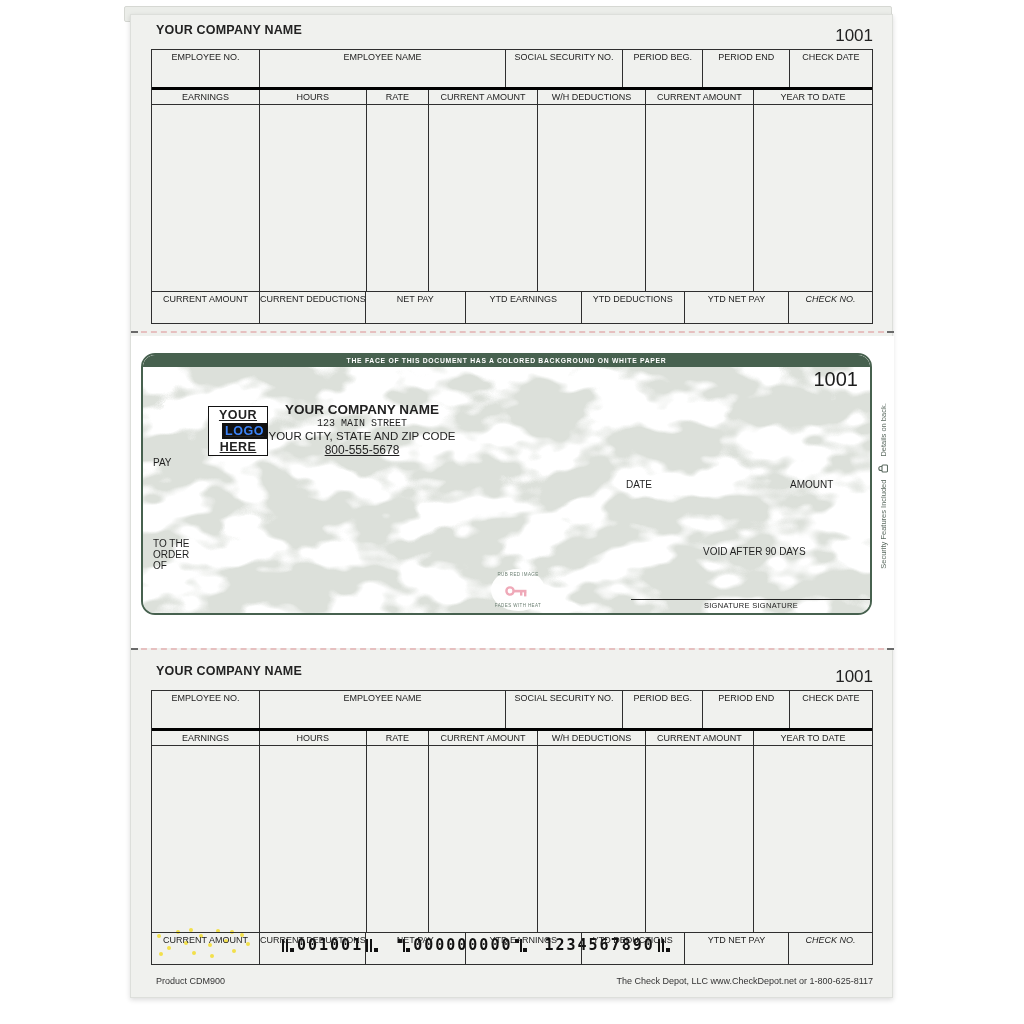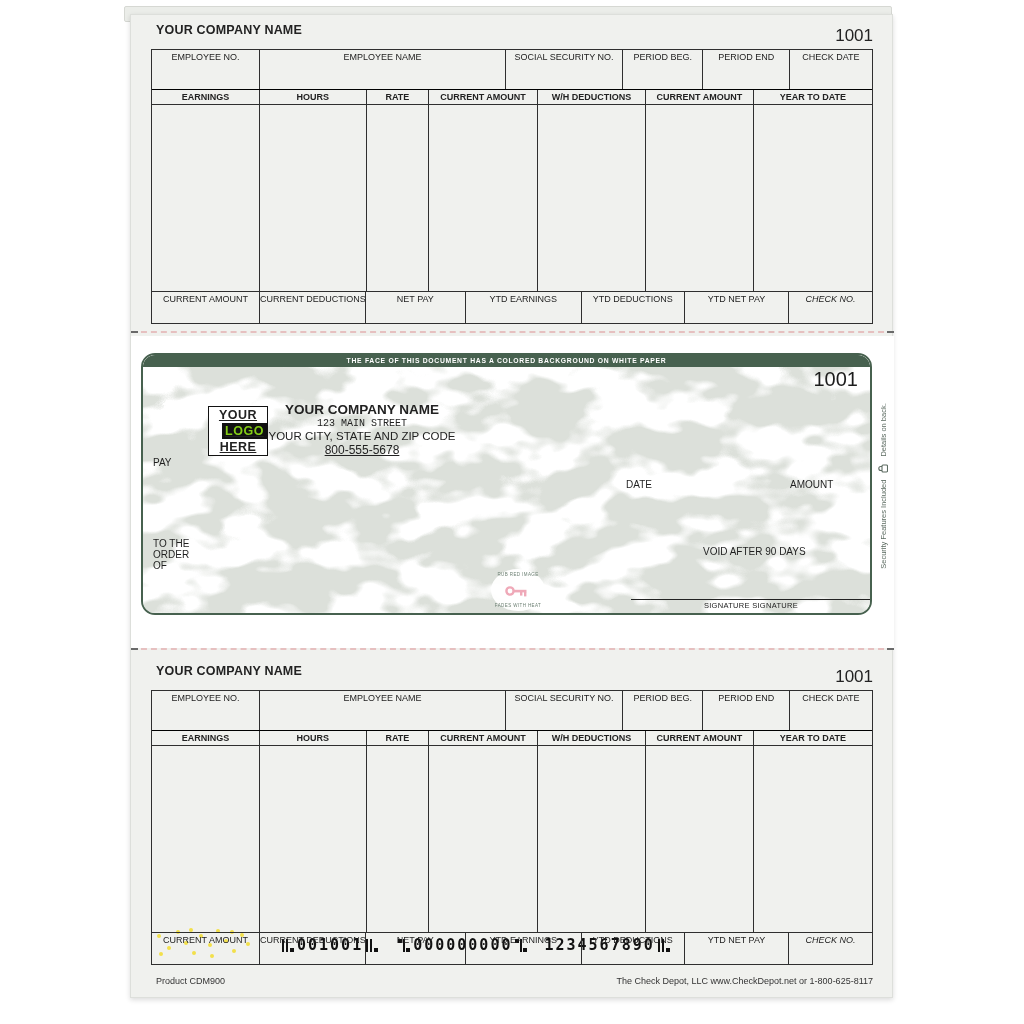--- a/index.html
+++ b/index.html
@@ -18,22 +18,22 @@
     box-shadow:0 2px 5px rgba(0,0,0,.14);box-sizing:border-box;
   }
   
   .stub{position:absolute;left:0;width:763px;height:310px;}
   .stub-top{top:0;}
   .stub-bottom{top:641px;}
   .stub-title{position:absolute;left:25px;top:8px;font-size:12.5px;font-weight:bold;letter-spacing:.2px;}
   .stub-number{position:absolute;right:21px;top:11px;font-size:17px;}
   .stub-table{position:absolute;left:20px;top:34px;width:722px;border:1.5px solid #2f2f2f;box-sizing:border-box;}
   .trow{display:flex;width:100%;box-sizing:border-box;}
-  .trow-1{height:40px;border-bottom:1px solid #000000;}
-  .trow-2h{height:15px;border-bottom:1px solid #2f2f2f;font-weight:bold;}
+  .trow-1{height:40px;border-bottom:3px solid #000000;}
+  .trow-2h{height:15px;border-bottom:1px solid #2f2f2f;}
   .trow-2b{height:187px;border-bottom:1px solid #2f2f2f;}
   .trow-3{height:31px;}
   .tcell{box-sizing:border-box;border-right:1px solid #2f2f2f;text-align:center;
     font-size:9px;padding-top:2px;overflow:hidden;white-space:nowrap;}
   .tcell:last-child{border-right:none;}
   .tcell.empty{padding:0;}
   
   .c1a{width:15%;} .c1b{width:34.2%;} .c1c{width:16.2%;} .c1d{width:11.2%;} .c1e{width:12%;} .c1f{width:11.4%;}
   
   .c2a{width:15%;} .c2b{width:14.8%;} .c2c{width:8.7%;} .c2d{width:15.1%;} .c2e{width:15%;} .c2f{width:15%;} .c2g{width:16.4%;}
@@ -51,21 +51,21 @@
     color:#fff;font-size:6.8px;font-weight:bold;letter-spacing:.7px;text-align:center;line-height:12px;z-index:3;
   }
   .check-item{position:absolute;z-index:2;}
   .check-number{right:12px;top:13px;font-size:20px;color:#1c1c1c;}
   .bank-block{left:330px;top:17px;width:290px;text-align:center;line-height:1.2;}
   .bank-name{font-size:10px;font-weight:bold;}
   .bank-addr{font-size:10px;}
   .bank-fraction{font-size:9px;margin-top:19px;}
   .logo-box{left:65px;top:51px;width:58px;border:1.5px solid #111;background:#fff;text-align:center;text-decoration:underline;}
   .logo-line{font-size:12.5px;font-weight:bold;line-height:16px;letter-spacing:.5px;}
-  .logo-line.inverted{background:#111;color:#84cc16;margin-left:13px;}
+  .logo-line.inverted{background:#111;color:#3b82f6;margin-left:13px;}
   .company-block{left:121px;top:47px;width:196px;text-align:center;line-height:1.18;}
   .company-name{font-size:13.5px;font-weight:bold;white-space:nowrap;}
   .company-addr1{font-size:10px;font-family:Liberation Mono, monospace;}
   .company-addr2{font-size:11.5px;white-space:nowrap;}
   .company-phone{font-size:12px;text-decoration:underline;}
   .lbl{font-size:10px;color:#1f1f1f;}
   .pay-label{left:10px;top:102px;}
   .date-label{left:483px;top:124px;}
   .amount-label{left:647px;top:124px;}
   .order-label{left:10px;top:183px;line-height:11px;}

